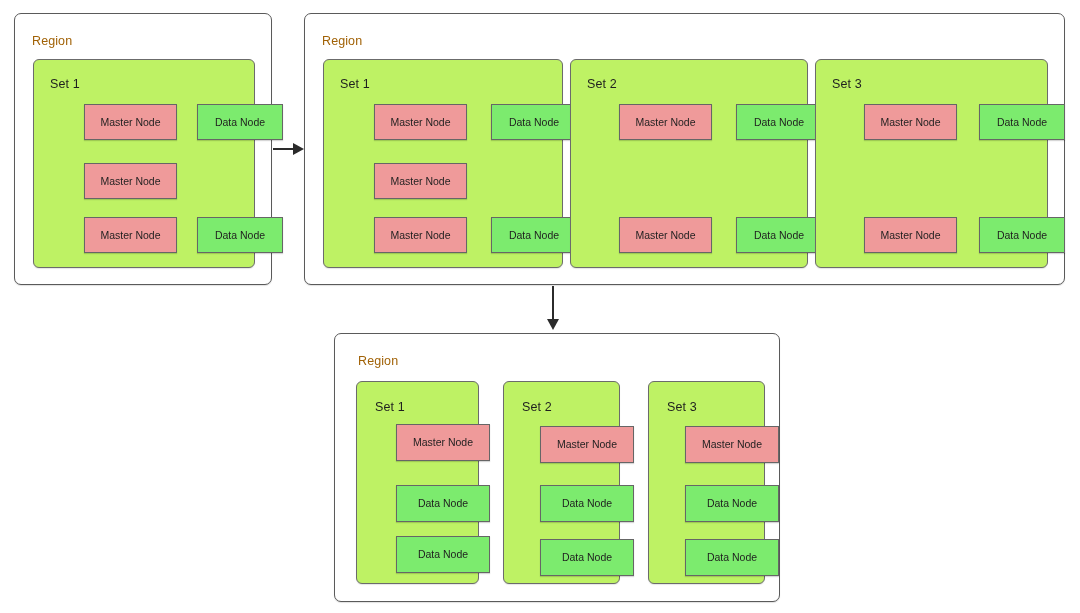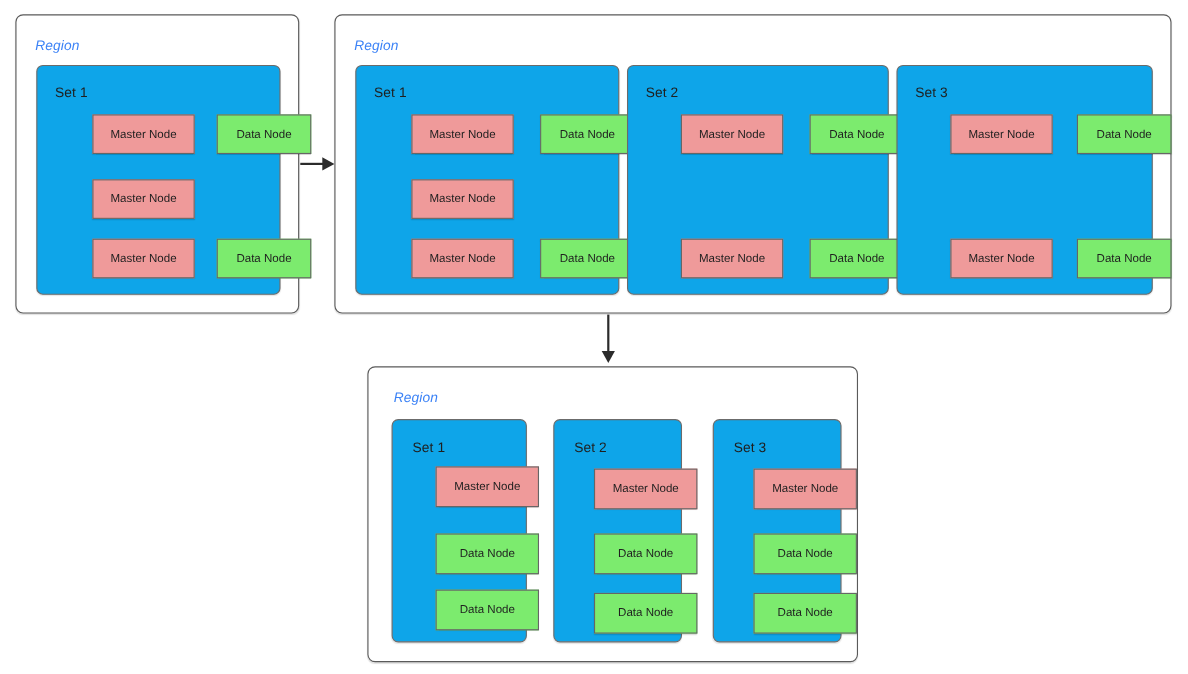--- a/index.html
+++ b/index.html
@@ -22,31 +22,30 @@
     box-sizing: border-box;
     border: 1.3px solid #5a5a5a;
     border-radius: 7px;
     background: #ffffff;
     box-shadow: 0 1px 1px rgba(0,0,0,0.12);
   }
   .region-label {
     position: absolute;
     font-size: 12.5px;
     font-weight: 400;
-    color: #3b82f6;
+    color: #a16207;
     letter-spacing: 0.1px;
     white-space: nowrap;
-    font-style: italic;
   }
   .setbox {
     position: absolute;
     box-sizing: border-box;
     border: 1.2px solid #6b6b6b;
     border-radius: 6px;
-    background: #0ea5e9;
+    background: #bef264;
     box-shadow: 0 1px 1px rgba(0,0,0,0.10);
   }
   .set-label {
     position: absolute;
     font-size: 12.5px;
     font-weight: 400;
     color: #1f1f1f;
     letter-spacing: 0.1px;
     white-space: nowrap;
   }

